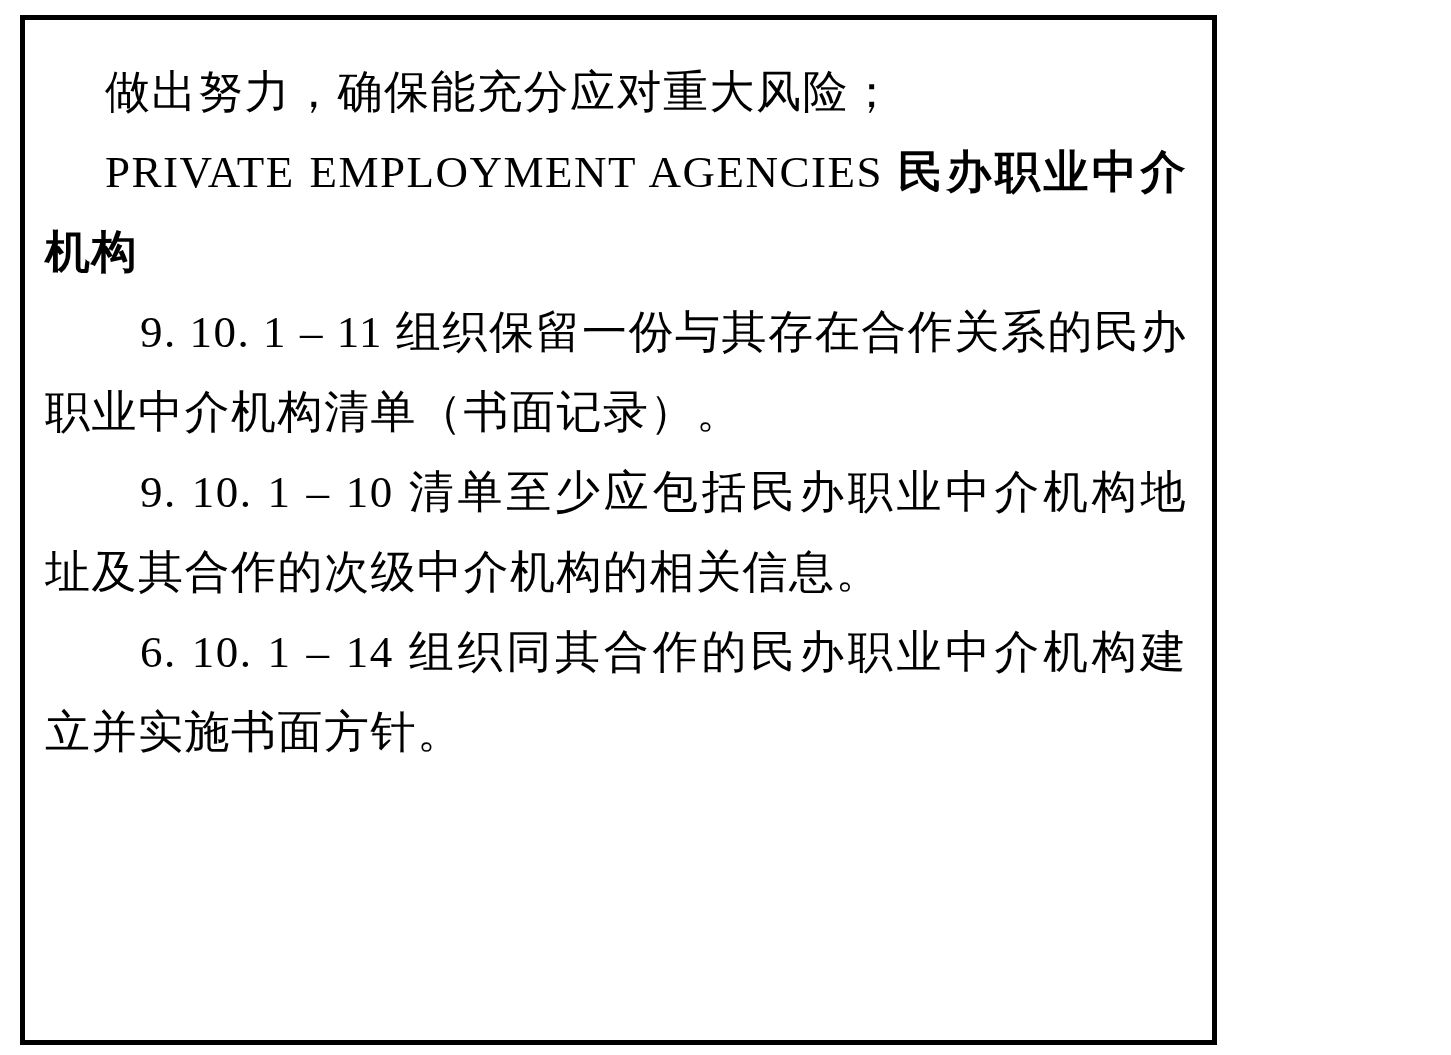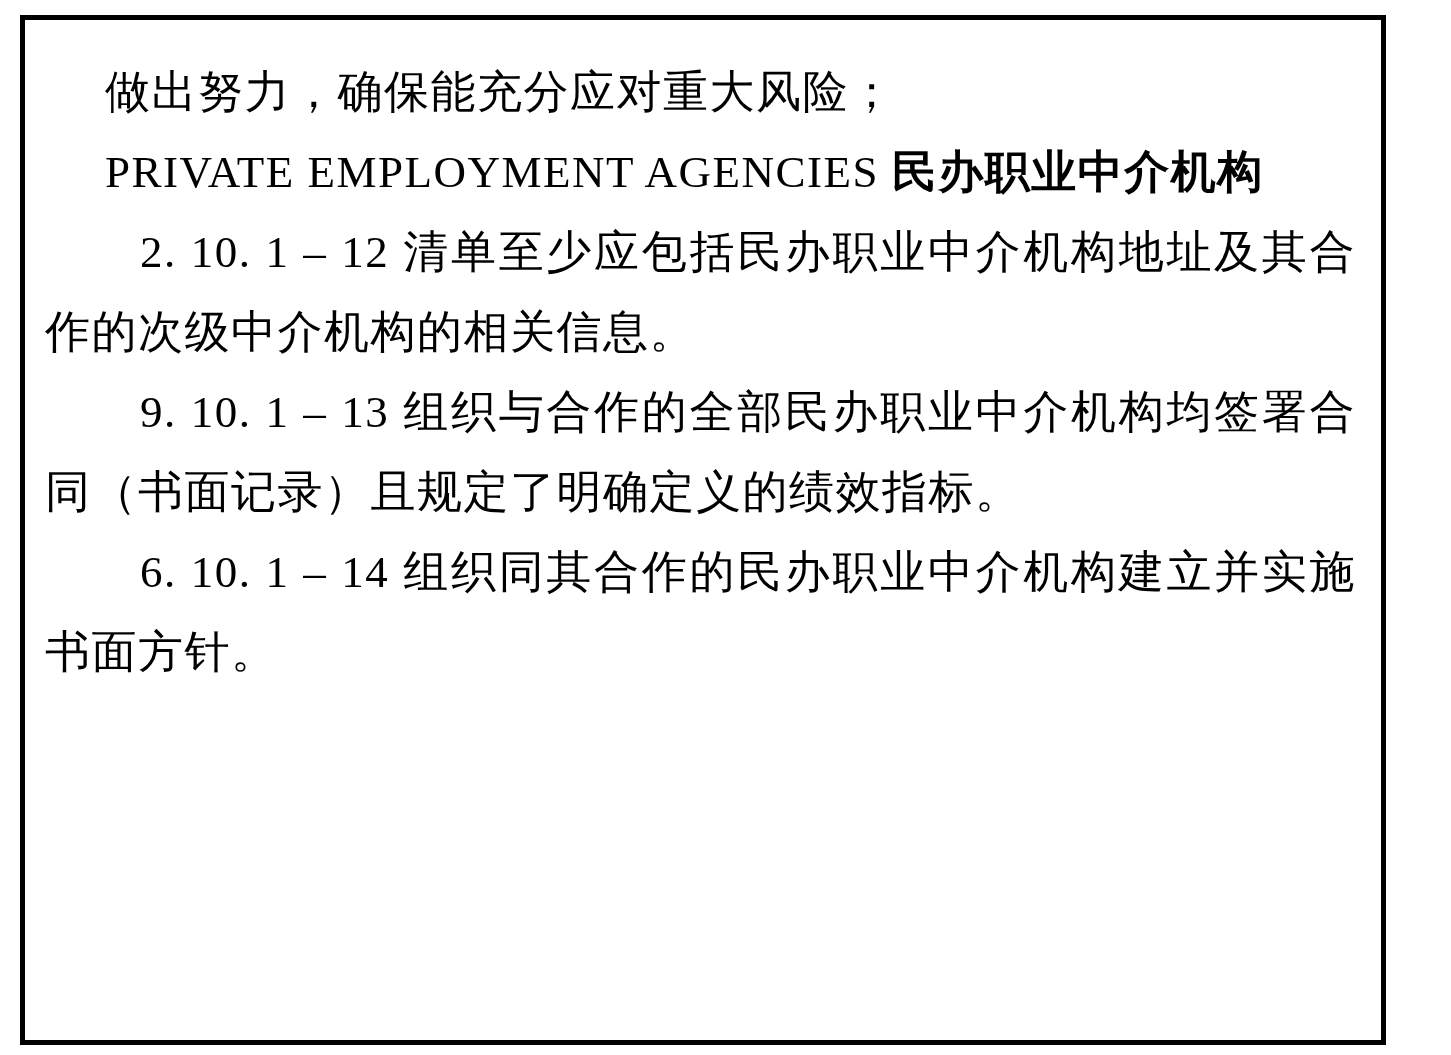--- a/index.html
+++ b/index.html
@@ -12,21 +12,21 @@
     height: 1055px;
     position: relative;
     font-family: "Liberation Serif", "DejaVu Serif", serif;
     color: #000000;
     overflow: hidden;
   }
   .page-frame {
     position: absolute;
     left: 20px;
     top: 15px;
-    width: 1366px;
+    width: 1197px;
     height: 1030px;
     border: 5px solid #000000;
     box-sizing: border-box;
     background: #ffffff;
   }
   .text-content {
     padding: 32px 25px 0 20px;
   }
   .para {
     margin: 0;
@@ -55,21 +55,21 @@
 <body>
 
 <div class="page-frame">
   <div class="text-content">
 
     <p class="para indent-body">做出努力，确保能充分应对重大风险；</p>
 
 
     <p class="para indent-body"><span class="heading-latin">PRIVATE EMPLOYMENT AGENCIES</span> <span class="heading-cjk">民办职业中介机构</span></p>
 
+    <p class="para indent-num"><span class="clause-number">9. 10. 1 – 11</span> <span class="clause-text">组织保留一份与其存在合作关系的民办职业中介机构清单（书面记录）。</span></p>
 
-    <p class="para indent-num"><span class="clause-number">2. 10. 1 – 12</span> <span class="clause-text">清单至少应包括民办职业中介机构地址及其合作的次级中介机构的相关信息。</span></p>
+    <p class="para indent-num"><span class="clause-number">9. 10. 1 – 10</span> <span class="clause-text">清单至少应包括民办职业中介机构地址及其合作的次级中介机构的相关信息。</span></p>
 
-    <p class="para indent-num"><span class="clause-number">9. 10. 1 – 13</span> <span class="clause-text">组织与合作的全部民办职业中介机构均签署合同（书面记录）且规定了明确定义的绩效指标。</span></p>
 
     <p class="para indent-num"><span class="clause-number">6. 10. 1 – 14</span> <span class="clause-text">组织同其合作的民办职业中介机构建立并实施书面方针。</span></p>
 
   </div>
 </div>
 
 </body></html>

